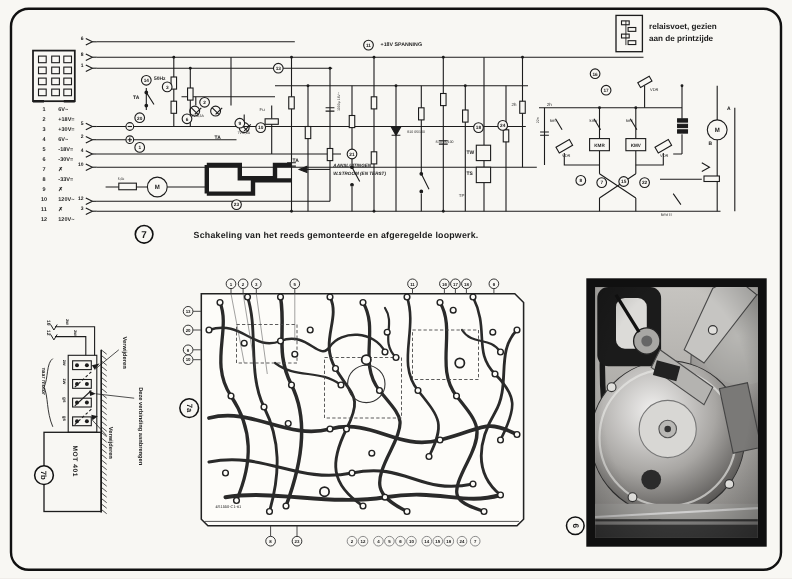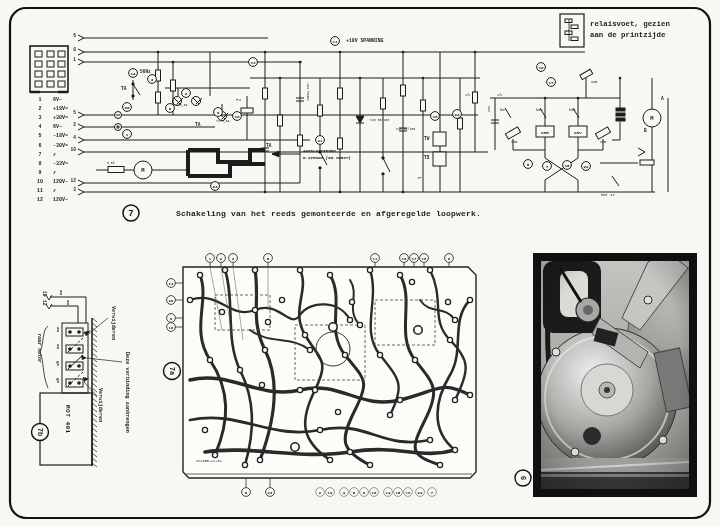--- a/index.html
+++ b/index.html
@@ -1,17 +1,17 @@
 <!DOCTYPE html>
 <html><head>
 <meta charset="utf-8">
 <style>
   html,body{margin:0;padding:0;background:#e9e7e2;}
   #stage{position:relative;width:720px;height:526px;background:#f8f7f3;overflow:hidden;
-         font-family:Liberation Mono, monospace;}
+         font-family:Liberation Sans, sans-serif;}
   svg text{fill:#1c1c1c;}
 </style>
 </head>
 <body>
 
 <div id="stage">
 <svg id="art" width="720" height="526" viewBox="0 0 720 526">
   <defs>
     <radialGradient id="flyGrad" cx="40%" cy="32%" r="75%">
       <stop offset="0%" stop-color="#f0efee"></stop>

